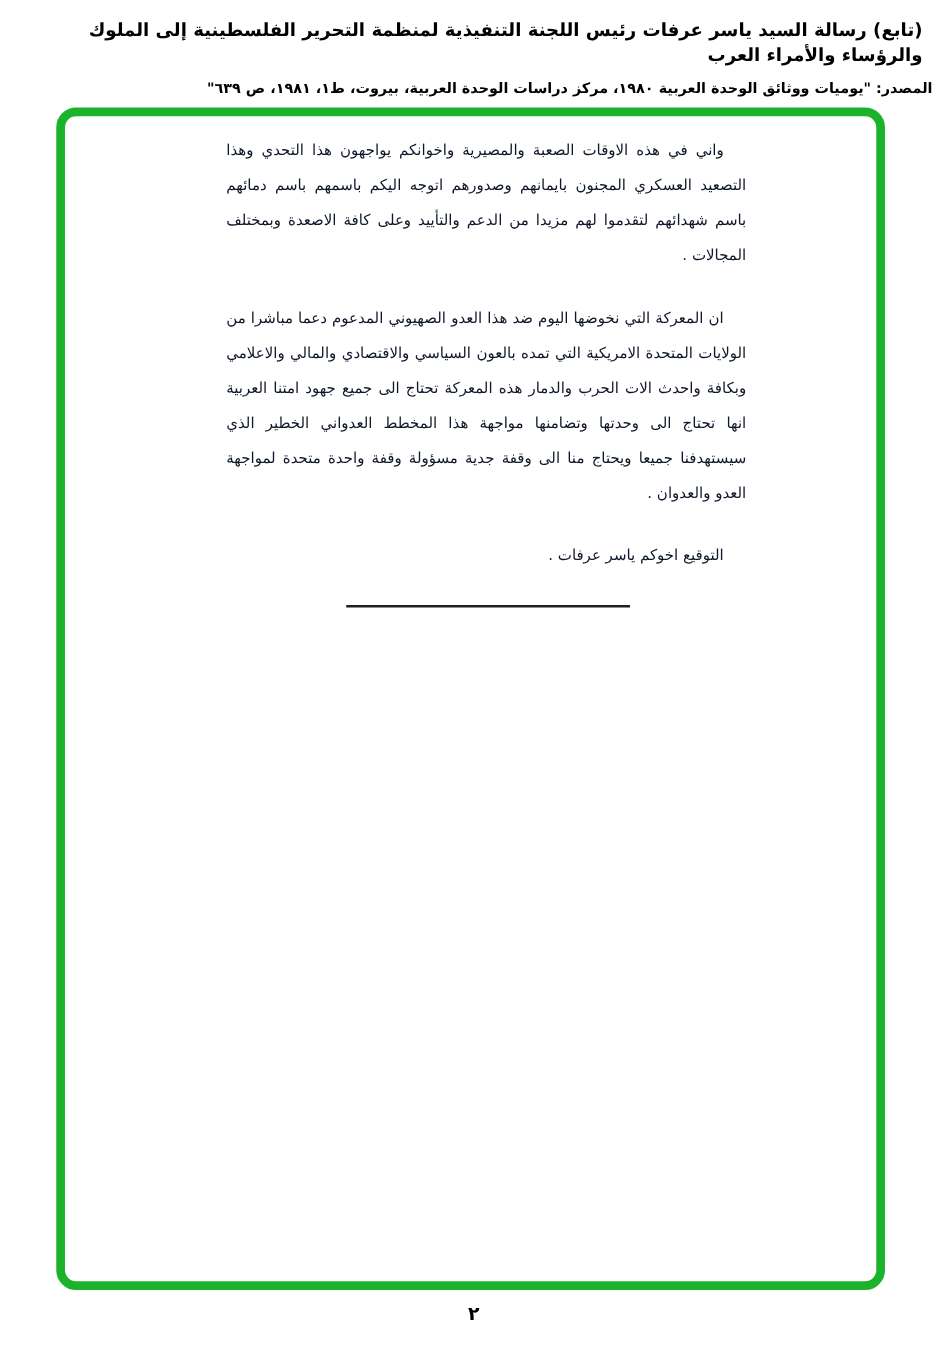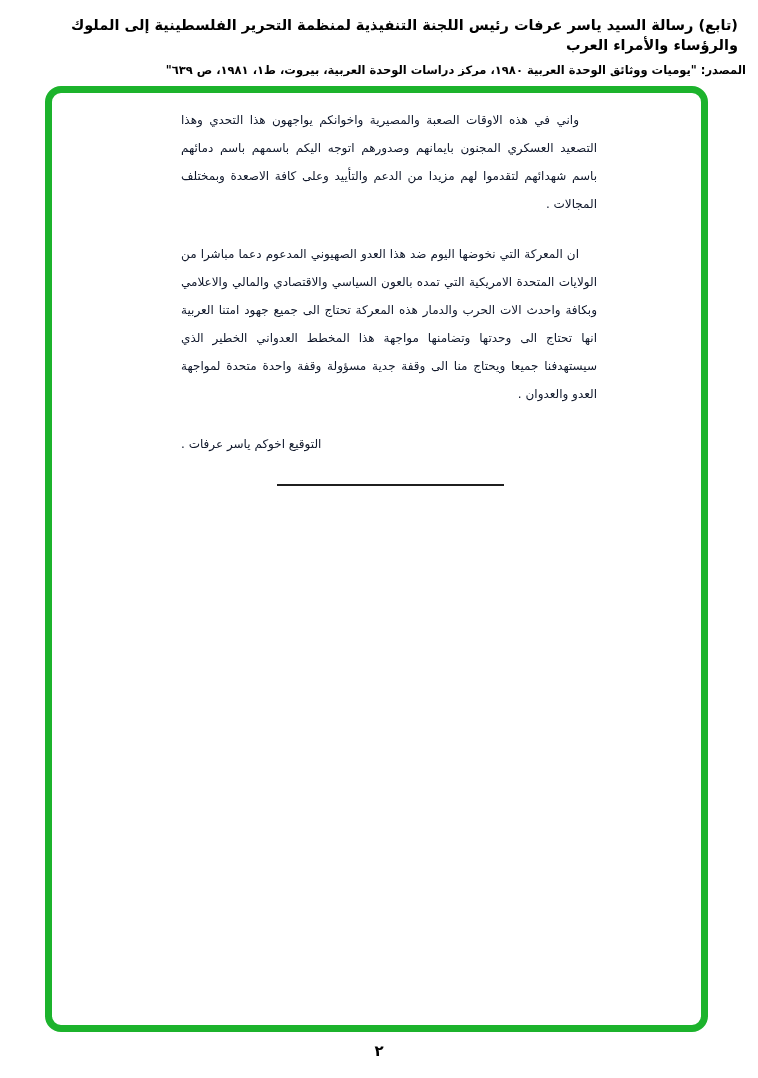--- a/index.html
+++ b/index.html
@@ -64,21 +64,21 @@
     line-height: 28px;
     color: #0f172a;
     margin-left: 19px;
   }
   .letter-body p {
     margin: 0 0 22px 0;
     text-indent: 18px;
   }
   .signature-line {
     margin: 4px 35px 0 0;
-    text-align: left;
+    text-align: right;
     text-indent: 0;
   }
   .signature-divider {
     width: 227px;
     height: 2px;
     background: #1f1f1f;
     margin: 26px 93px 0 0;
   }
 
   

